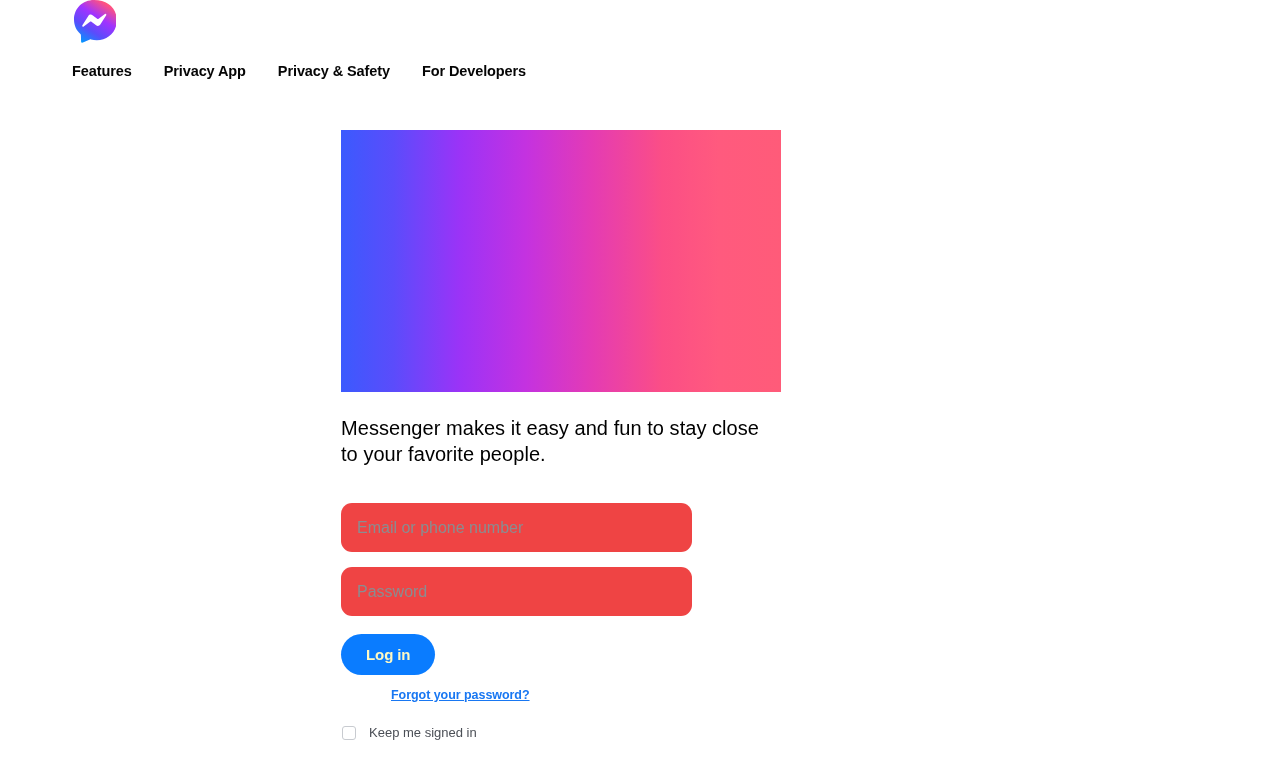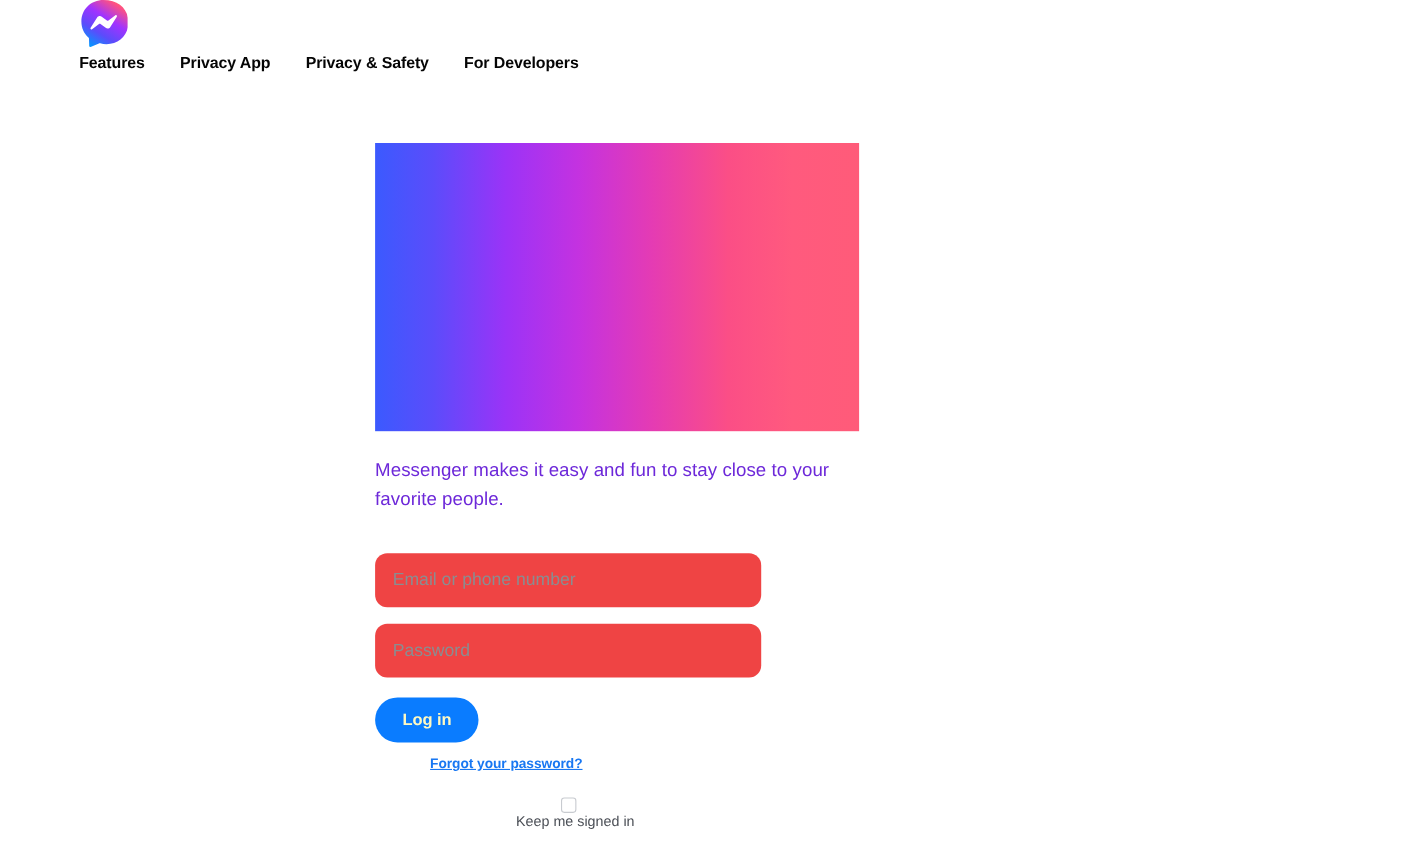--- a/index.html
+++ b/index.html
@@ -41,21 +41,21 @@
   }
   .brand-logo svg {
     display: block;
     width: 44px;
     height: 46px;
   }
 
   .nav {
     position: absolute;
     left: 72px;
-    top: 48px;
+    top: 61px;
     display: flex;
     align-items: center;
     gap: 0px;
   }
   .nav-item {
     font-size: 14.5px;
     font-weight: bold;
     color: #050505;
     letter-spacing: -0.1px;
     line-height: 20px;
@@ -84,23 +84,23 @@
         #c432e0 42%,
         #e43bb4 57%,
         #fb4e86 73%,
         #ff5a7e 86%,
         #ff5b79 100%);
   }
 
   .tagline {
     margin-top: 23px;
     width: 432px;
-    font-size: 17px;
+    font-size: 20px;
     line-height: 26px;
-    color: #6d28d9;
+    color: #000000;
     letter-spacing: 0.05px;
   }
 
   .form {
     margin-top: 36px;
     width: 351px;
   }
 
   .field {
     display: block;
@@ -153,21 +153,20 @@
     text-decoration: underline;
     cursor: pointer;
     letter-spacing: -0.05px;
     margin-left: 30px;
   }
 
   .keep-row {
     margin-top: 22px;
     display: flex;
     align-items: center;
-    flex-direction: column;
   }
   .keep-checkbox {
     box-sizing: border-box;
     width: 14px;
     height: 14px;
     min-width: 14px;
     border: 1px solid #c8cbd0;
     border-radius: 3px;
     background: #ffffff;
     margin: 0;

